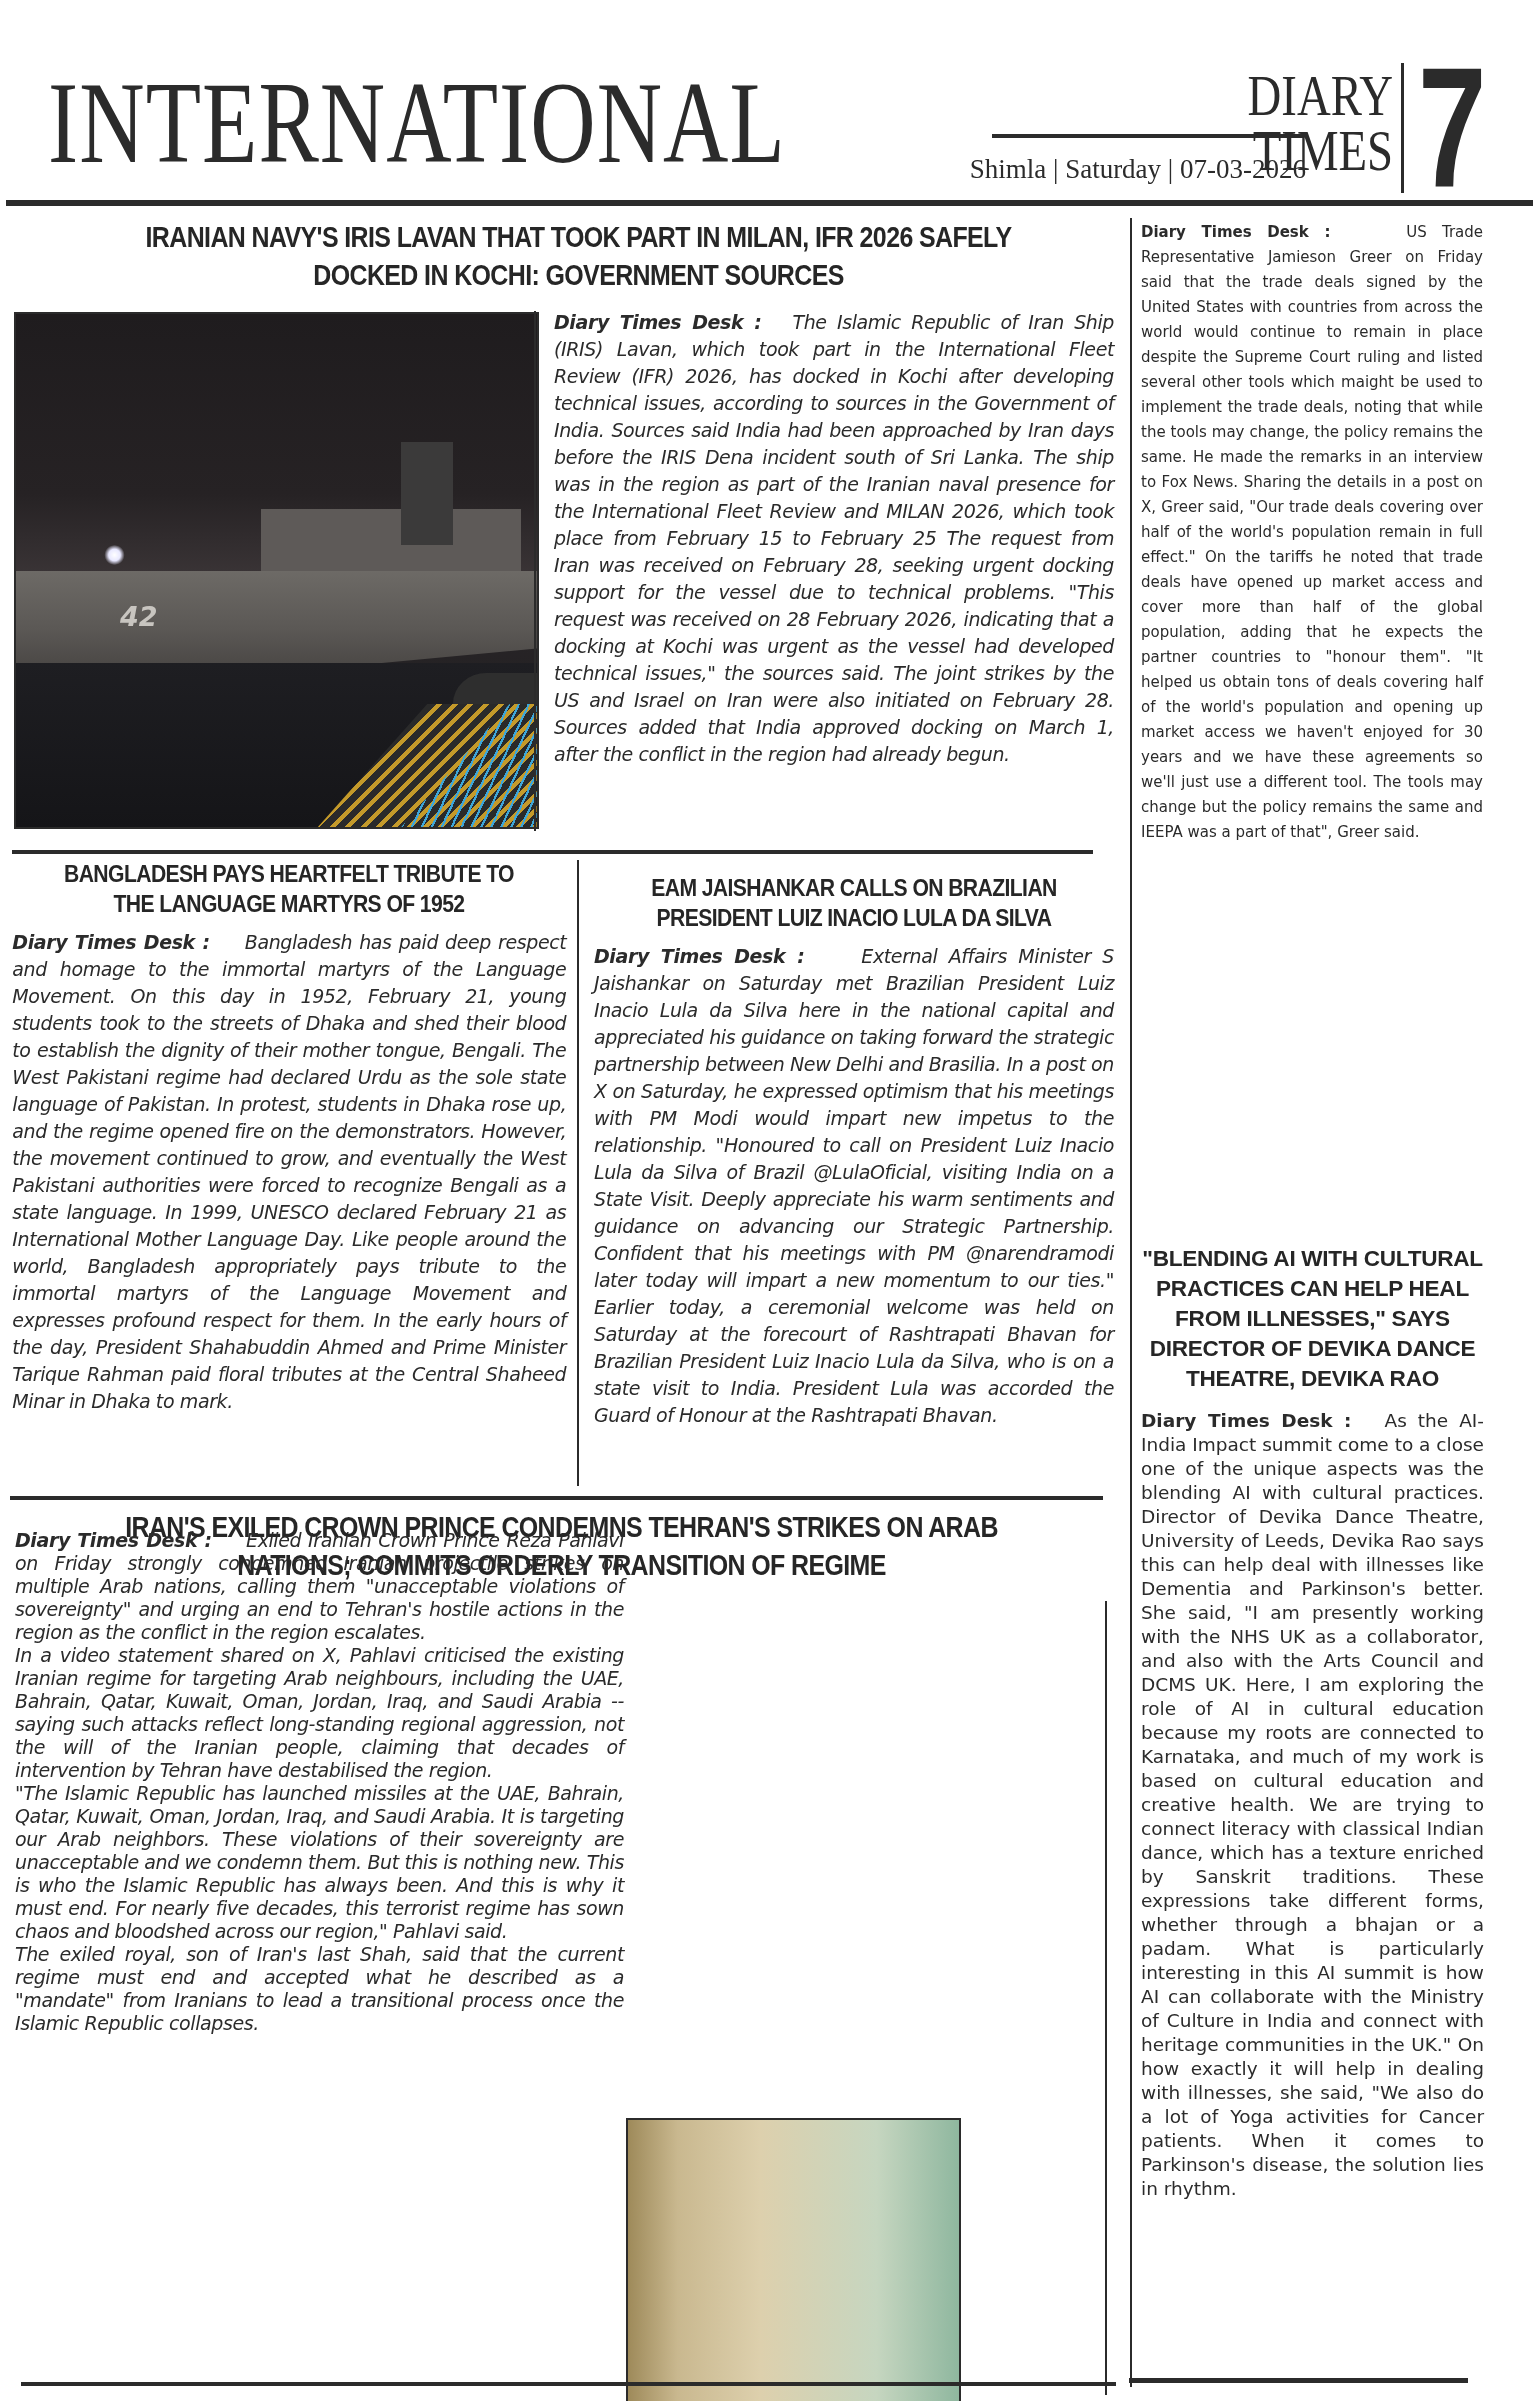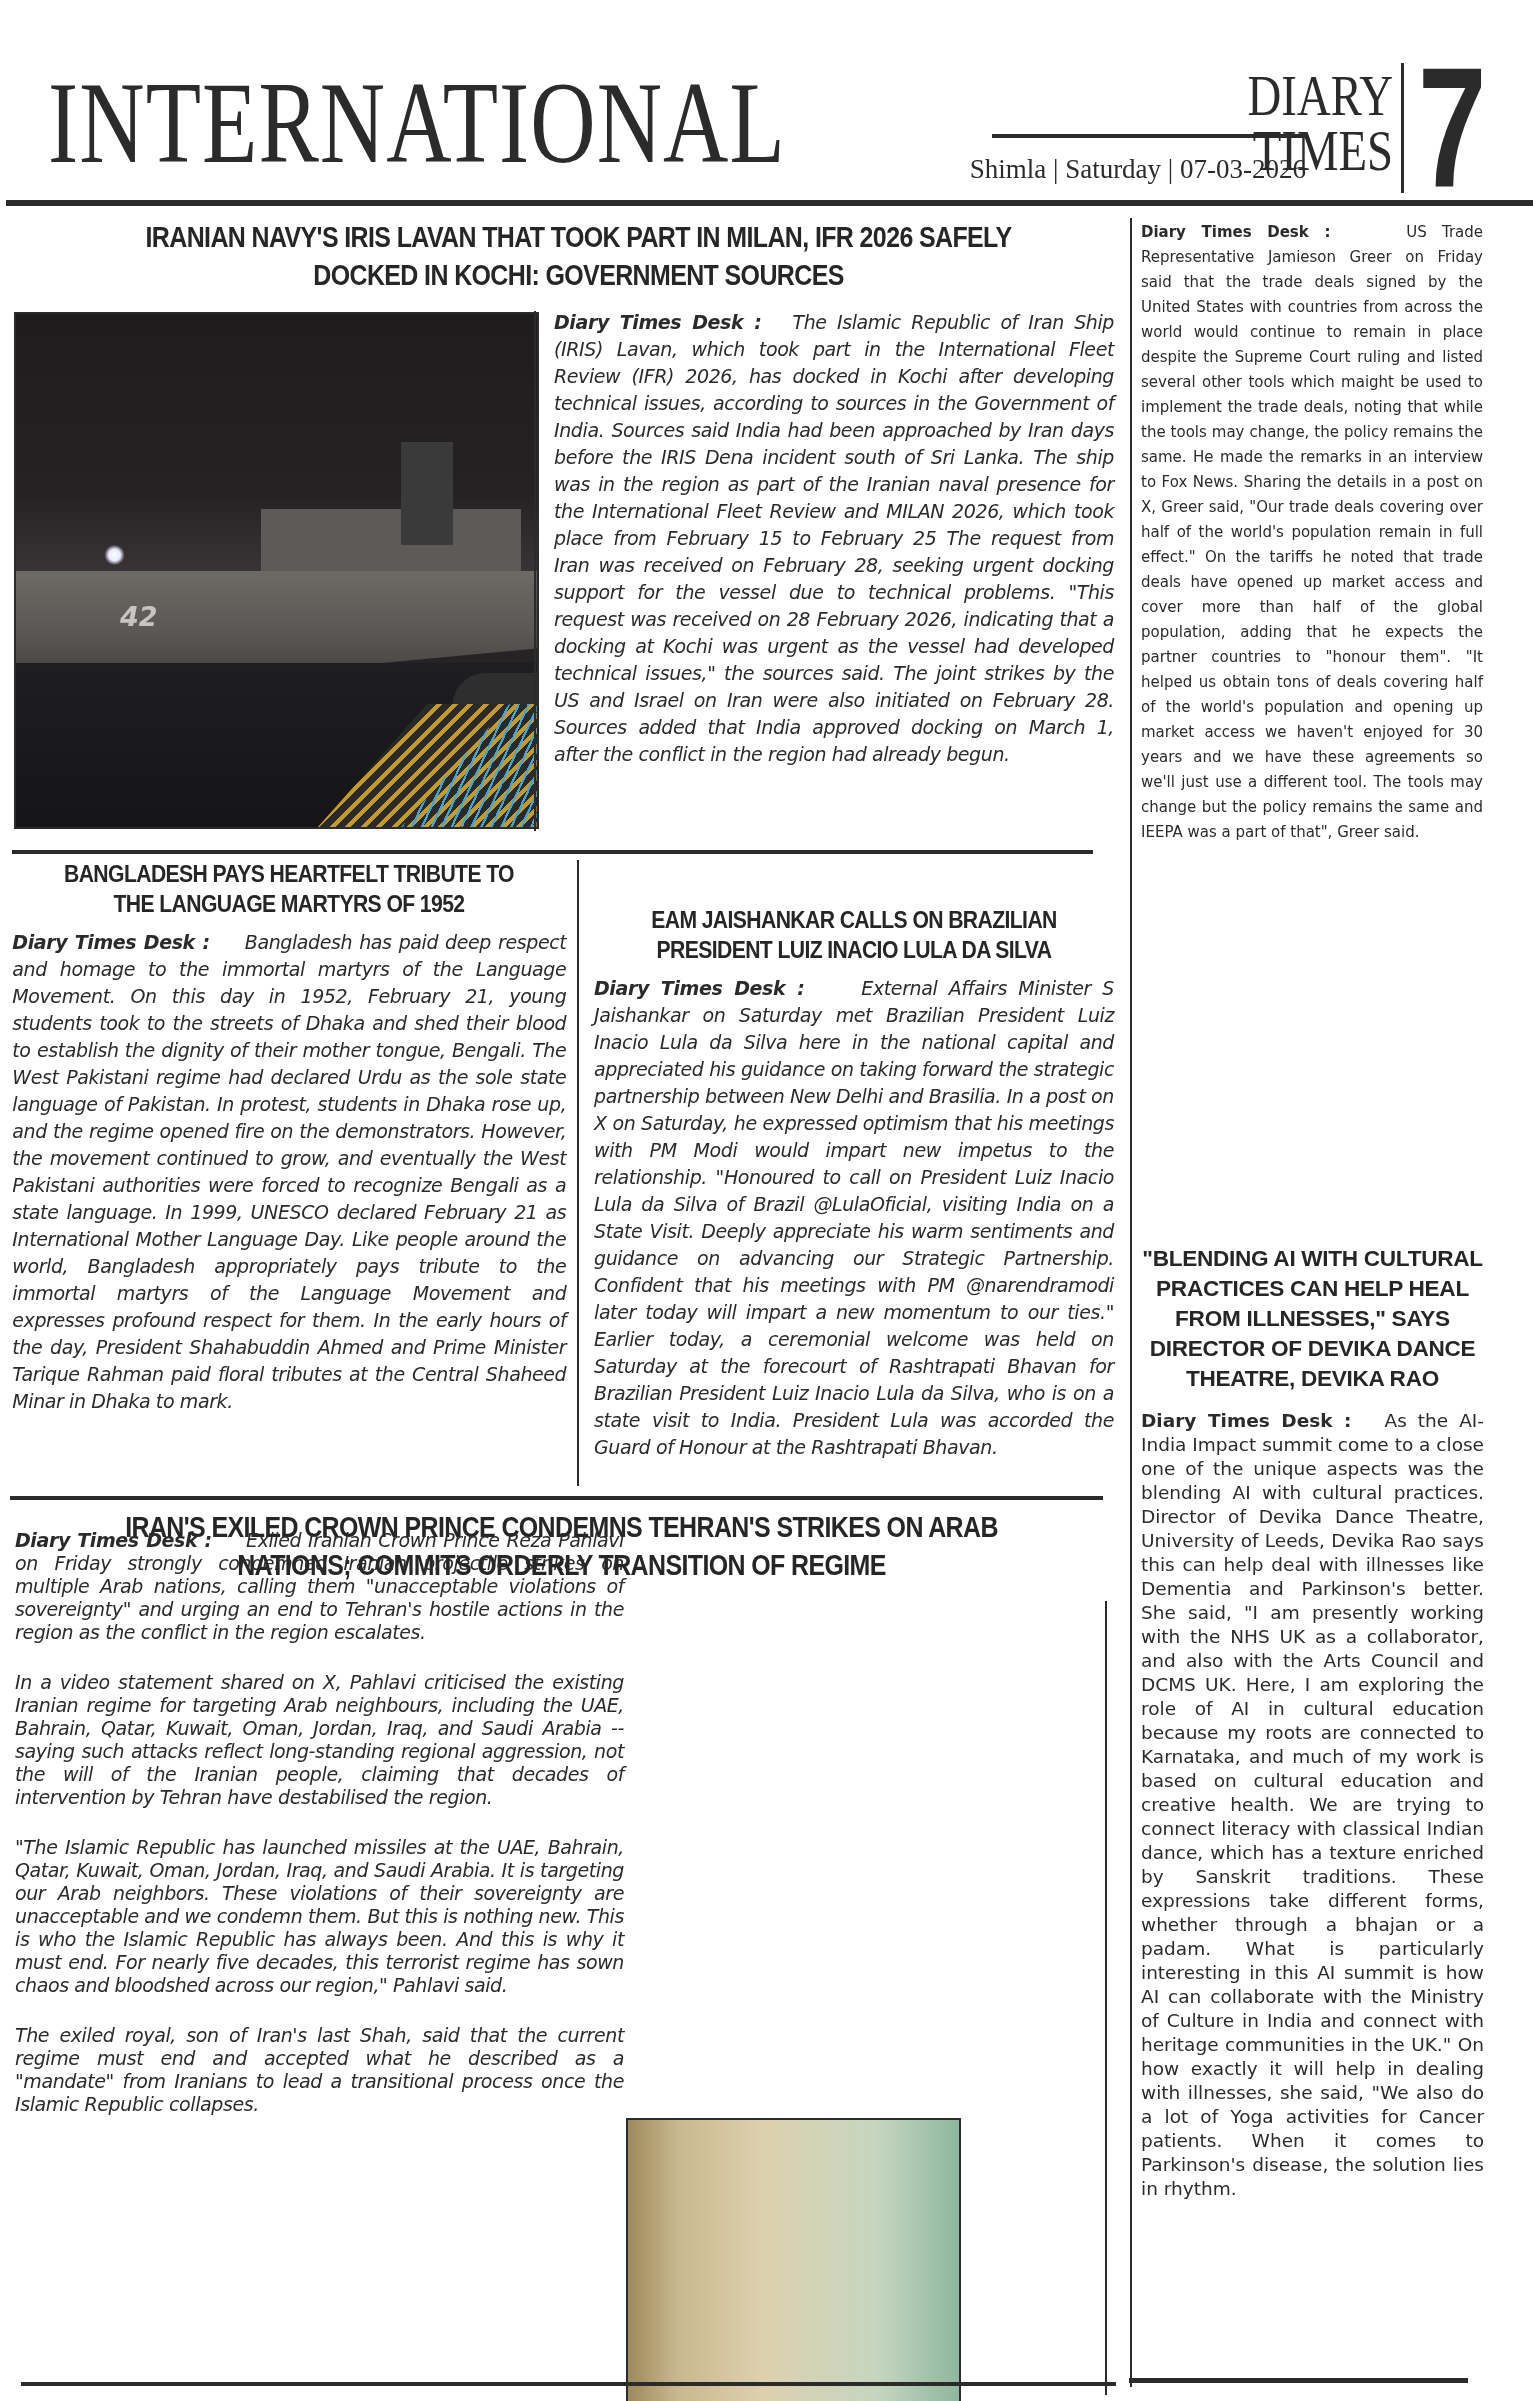--- a/index.html
+++ b/index.html
@@ -45,21 +45,21 @@
   }
   .hl-condensed { transform: scaleX(0.86); transform-origin: center top; }
 
   
   .body {
     font-family: "DejaVu Sans", sans-serif; color: #2b2b2b;
     text-align: justify; text-justify: inter-word;
   }
   .body .byline { font-weight: bold; }
   .narrow { letter-spacing: -0.4px; font-style: italic; }
-  p + p { margin-top: 27px; }
+  p + p { }
 
   .rule-h { background: #2b2b2b; }
   .rule-v { background: #2b2b2b; }
 
   
   .photo { overflow: hidden; border: 2.1px solid #2b2b2b; }
   .ship-photo {
     background: linear-gradient(180deg, #1f1c1e 0%, #262224 35%, #3b3537 52%, #2a2628 55%, #1a1a1d 100%);
     position: relative;
   }
@@ -166,21 +166,21 @@
 <div class="abs rule-v" style="left:577px; top:860px; width:2.1px; height:626px;"></div>
 
 <div class="abs" style="left:12.3px; top:859px; width:554px;">
   <div class="hl hl-condensed" style="font-size:24.6px; line-height:30px; padding:0 6.8px;">BANGLADESH PAYS HEARTFELT TRIBUTE TO THE LANGUAGE MARTYRS OF 1952</div>
   <div class="body narrow" style="margin-top:9.6px; font-size:19px; line-height:27px;">
     <span class="byline">Diary Times Desk :</span>&nbsp;&nbsp;&nbsp;&nbsp;
     <span>Bangladesh has paid deep respect and homage to the immortal martyrs of the Language Movement. On this day in 1952, February 21, young students took to the streets of Dhaka and shed their blood to establish the dignity of their mother tongue, Bengali. The West Pakistani regime had declared Urdu as the sole state language of Pakistan. In protest, students in Dhaka rose up, and the regime opened fire on the demonstrators. However, the movement continued to grow, and eventually the West Pakistani authorities were forced to recognize Bengali as a state language. In 1999, UNESCO declared February 21 as International Mother Language Day. Like people around the world, Bangladesh appropriately pays tribute to the immortal martyrs of the Language Movement and expresses profound respect for them. In the early hours of the day, President Shahabuddin Ahmed and Prime Minister Tarique Rahman paid floral tributes at the Central Shaheed Minar in Dhaka to mark.</span>
   </div>
 </div>
 
-<div class="abs" style="left:594px; top:905px; width:520px;">
+<div class="abs" style="left:594px; top:873px; width:520px;">
   <div class="hl hl-condensed" style="font-size:24.6px; line-height:30px;">EAM JAISHANKAR CALLS ON BRAZILIAN PRESIDENT LUIZ INACIO LULA DA SILVA</div>
   <div class="body narrow" style="margin-top:9.6px; font-size:19px; line-height:27px;">
     <span class="byline">Diary Times Desk :</span>&nbsp;&nbsp;&nbsp;&nbsp;
     <span>External Affairs Minister S Jaishankar on Saturday met Brazilian President Luiz Inacio Lula da Silva here in the national capital and appreciated his guidance on taking forward the strategic partnership between New Delhi and Brasilia. In a post on X on Saturday, he expressed optimism that his meetings with PM Modi would impart new impetus to the relationship. "Honoured to call on President Luiz Inacio Lula da Silva of Brazil @LulaOficial, visiting India on a State Visit. Deeply appreciate his warm sentiments and guidance on advancing our Strategic Partnership. Confident that his meetings with PM @narendramodi later today will impart a new momentum to our ties." Earlier today, a ceremonial welcome was held on Saturday at the forecourt of Rashtrapati Bhavan for Brazilian President Luiz Inacio Lula da Silva, who is on a state visit to India. President Lula was accorded the Guard of Honour at the Rashtrapati Bhavan.</span>
   </div>
 </div>
 
 <div class="abs rule-h" style="left:10.3px; top:1496px; width:1093px; height:4.1px;"></div>
 
 <div class="abs" style="left:13.7px; top:1508px; width:1095px;">

